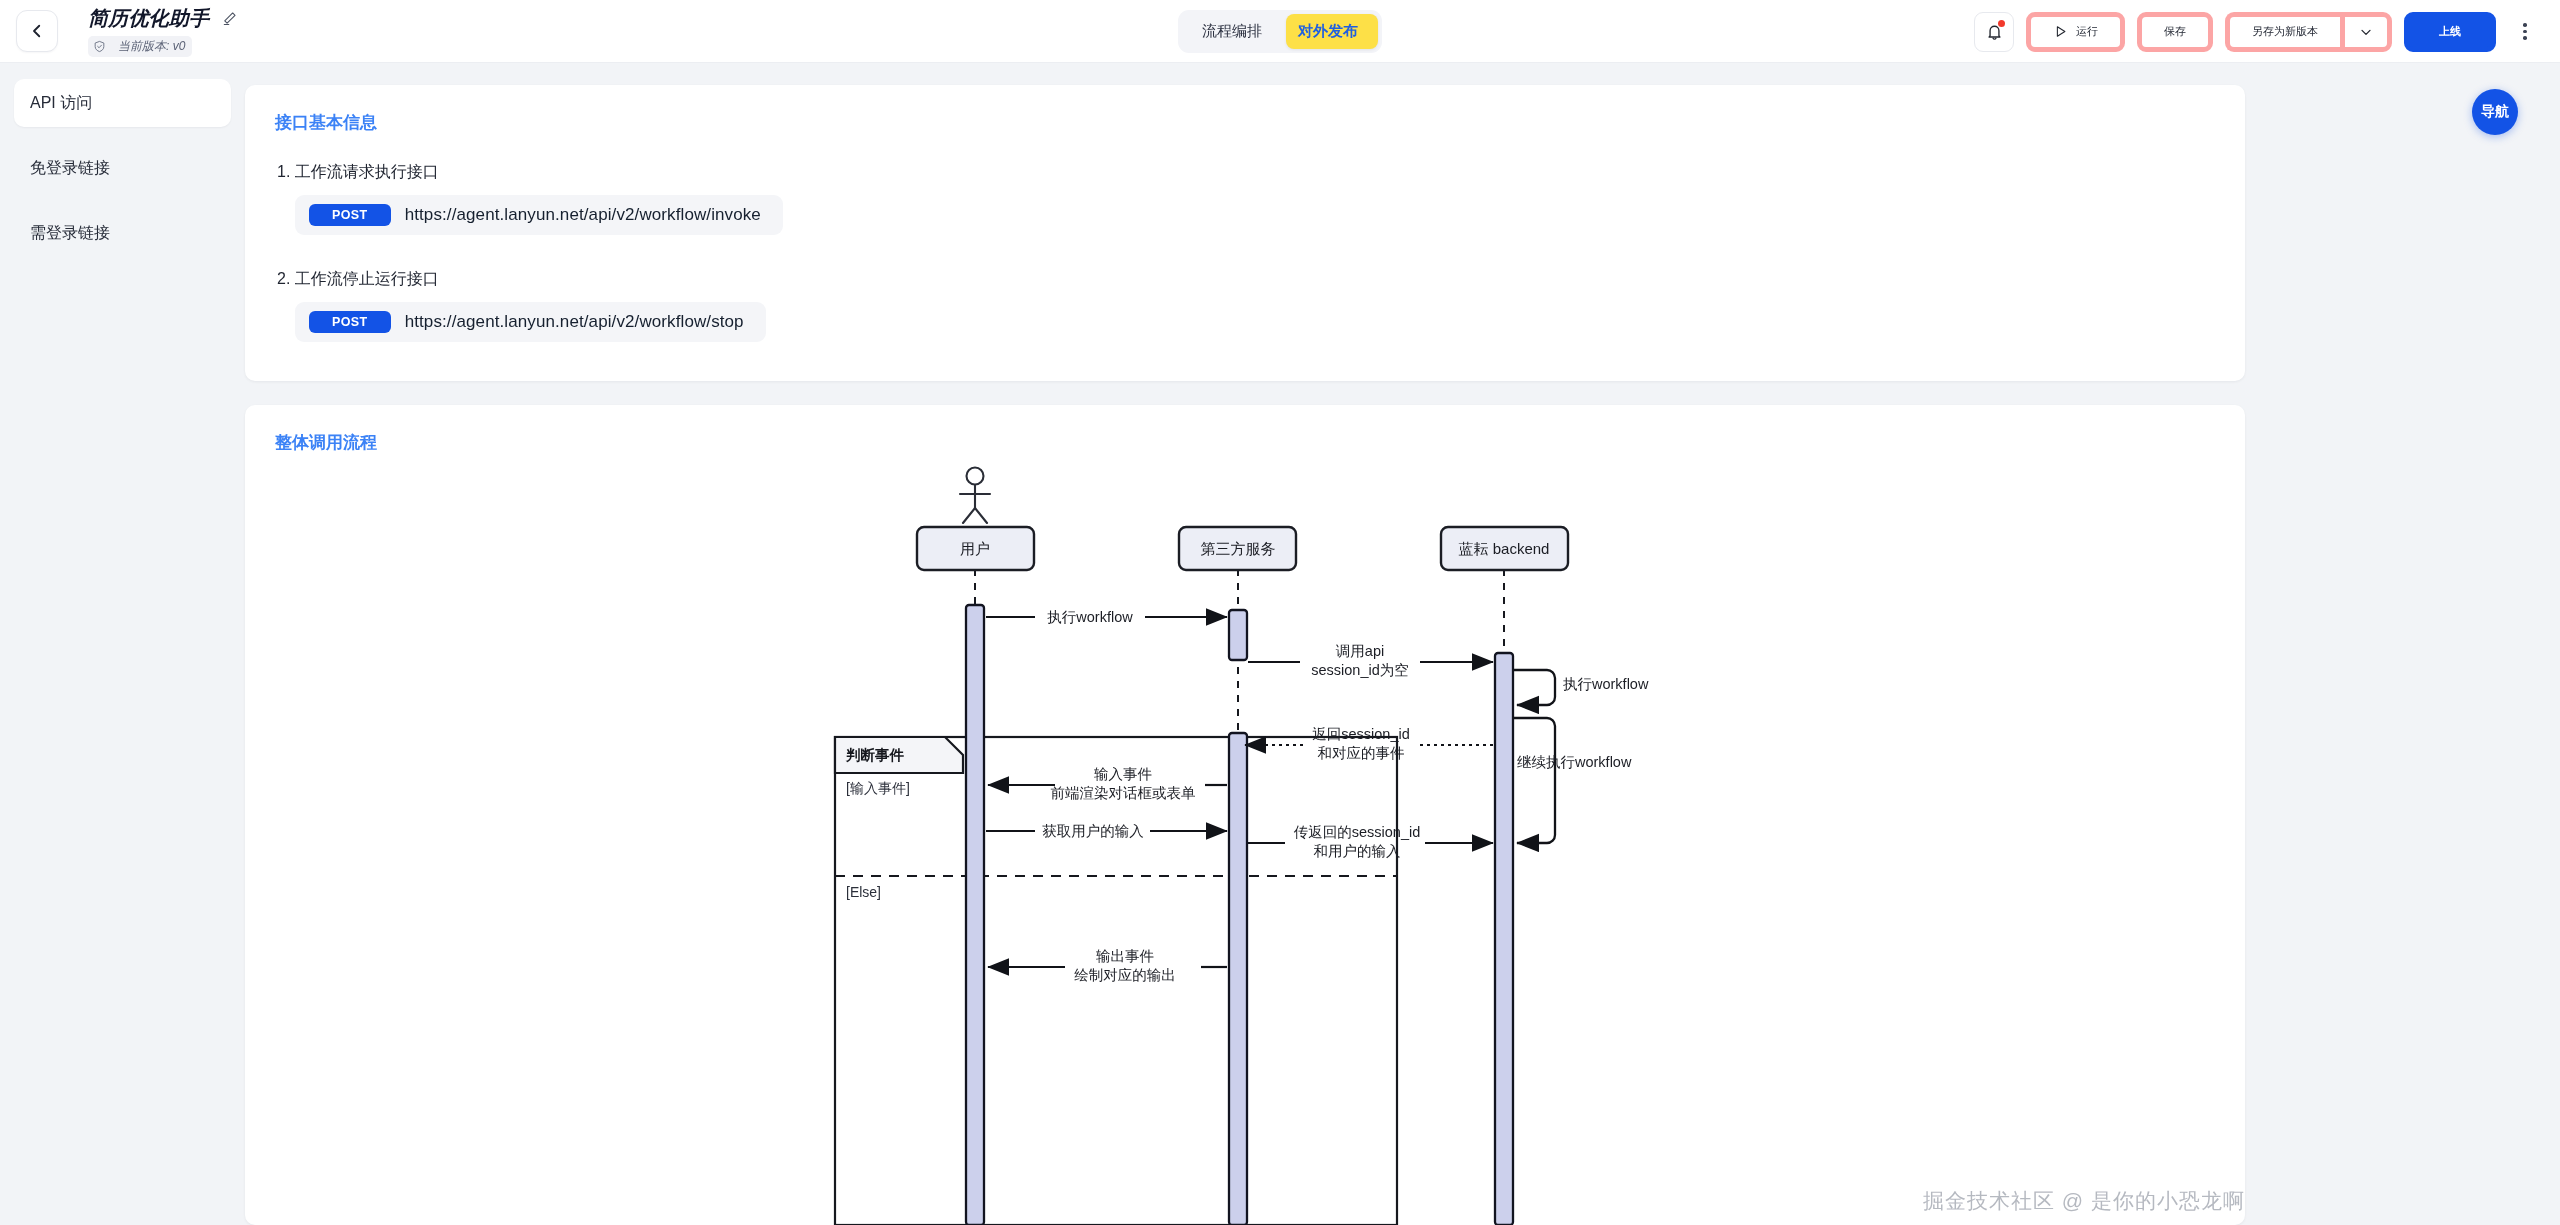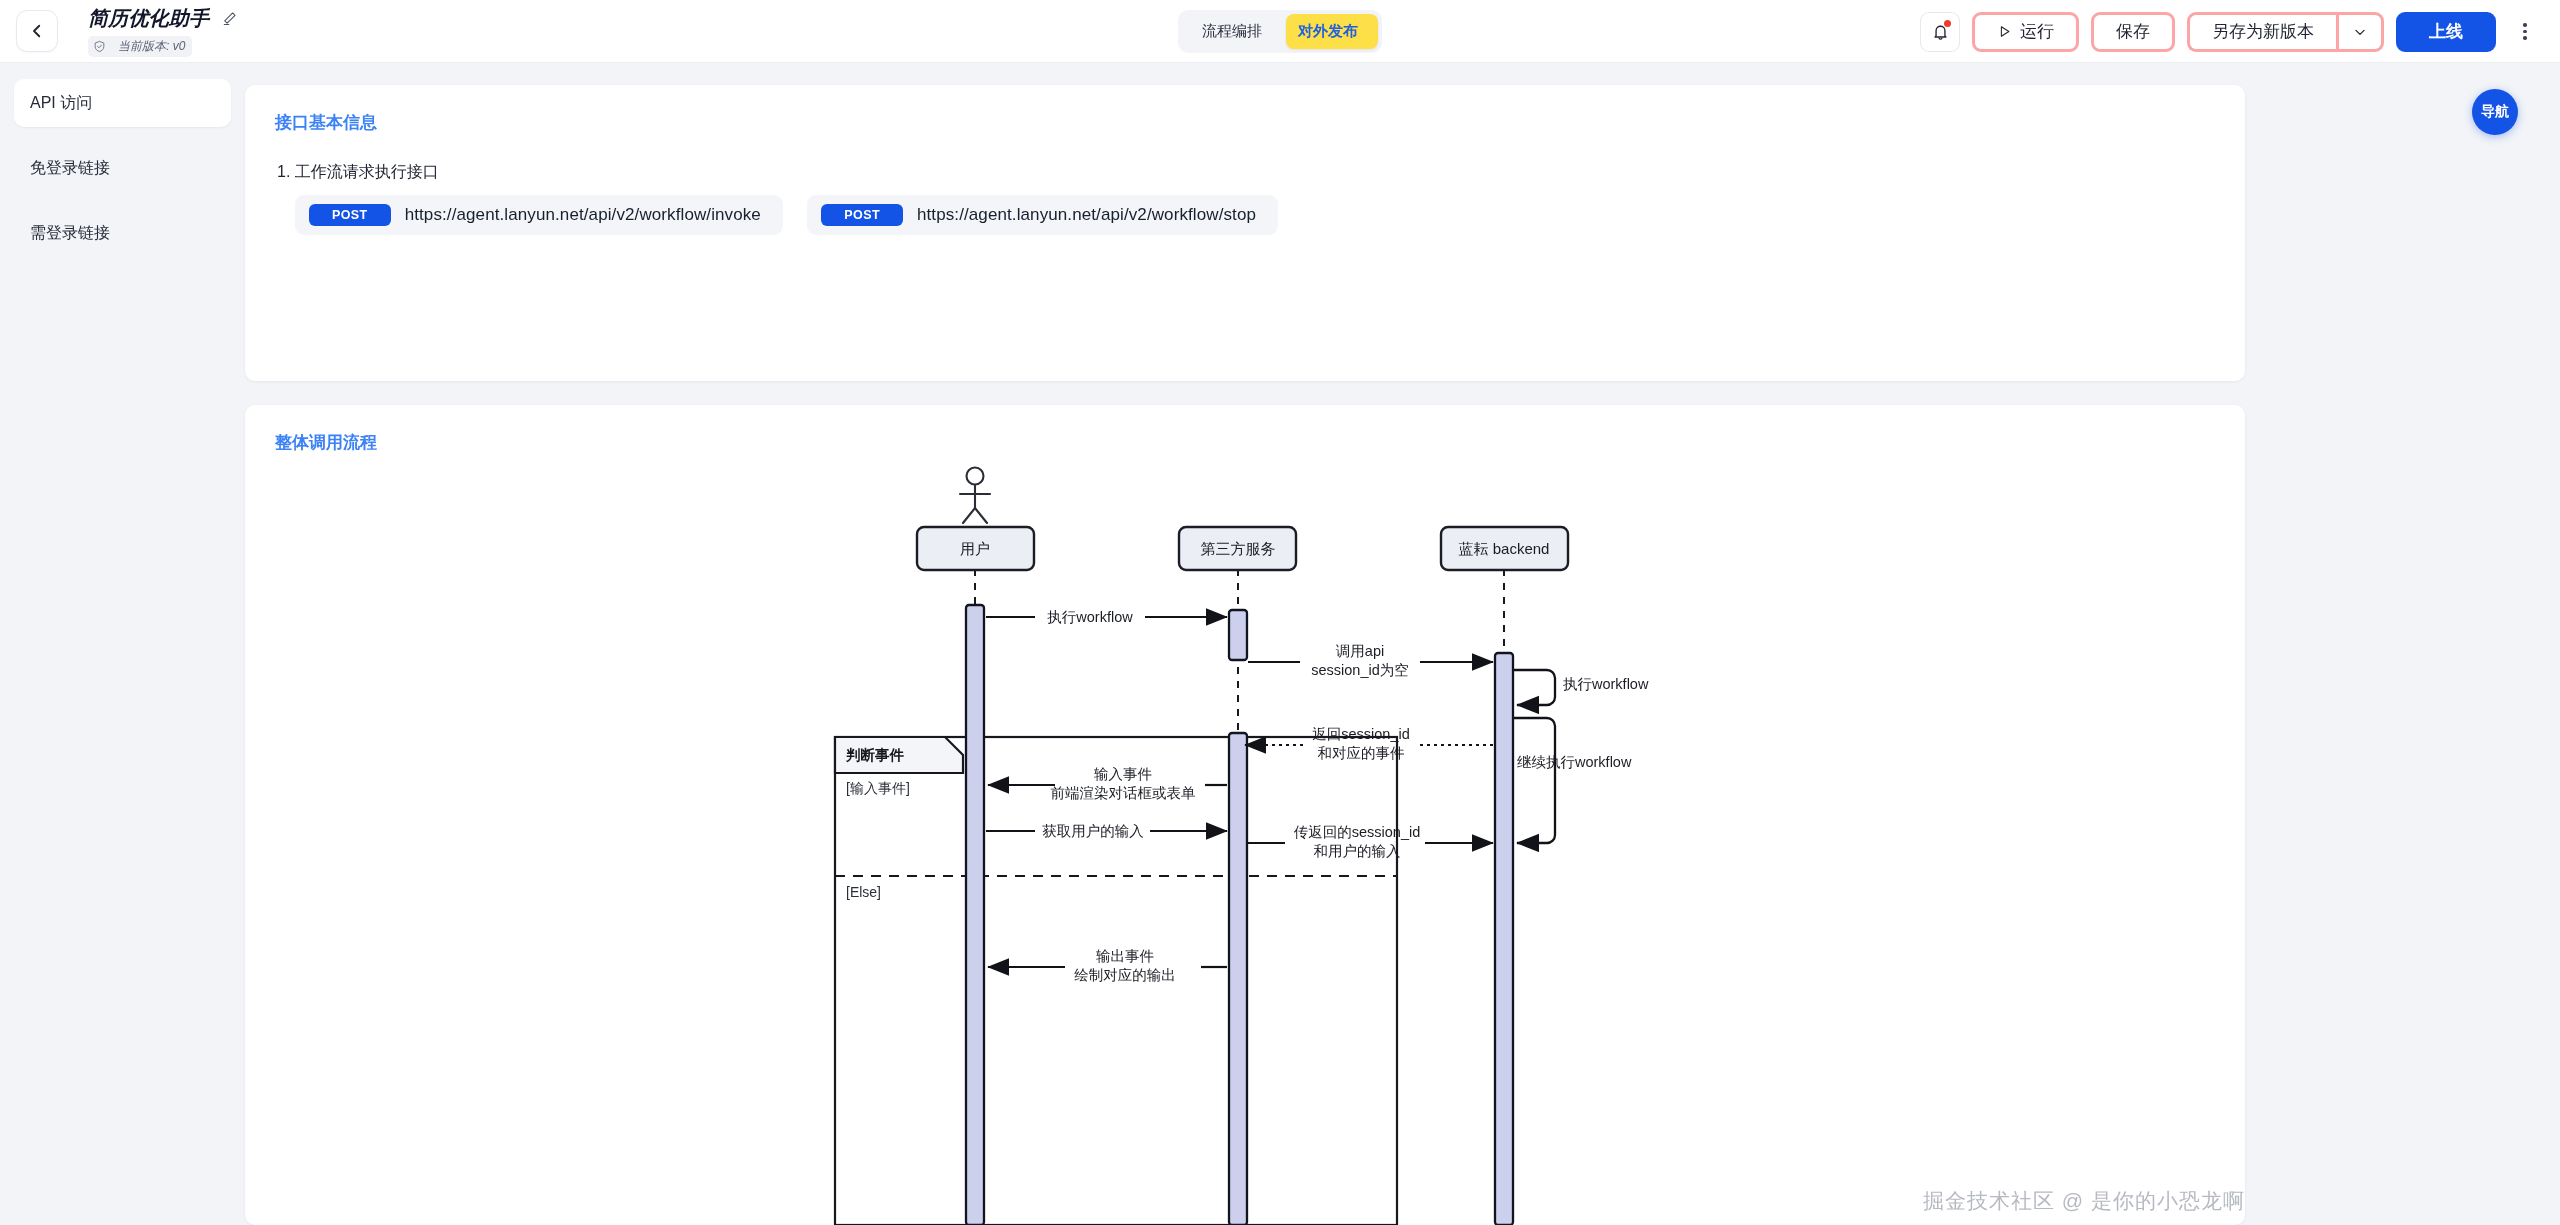--- a/index.html
+++ b/index.html
@@ -61,23 +61,23 @@
     border: 1px solid #e7e9ee; border-radius: 9px;
     display: flex; align-items: center; justify-content: center;
     position: relative; cursor: pointer;
   }
   .dot-badge {
     position: absolute; top: 7px; right: 8px;
     width: 7px; height: 7px; border-radius: 50%; background: #f2392c;
   }
   .btn {
     height: 40px; padding: 0 22px; border-radius: 9px;
-    background: #fff; border: 3px solid #fca5a5;
+    background: #fff; border: 5px solid #fca5a5;
     display: flex; align-items: center; justify-content: center; gap: 8px;
-    font-size: 17px; color: #1f2430; cursor: pointer; white-space: nowrap;
+    font-size: 11px; color: #1f2430; cursor: pointer; white-space: nowrap;
   }
   .btn.primary { background: #1353e6; border-color: #1353e6; color: #fff; font-weight: 600; padding: 0 30px; }
   .split { display: flex; }
   .split .btn:first-child { border-top-right-radius: 0; border-bottom-right-radius: 0; border-right: none; }
   .split .btn:last-child { border-top-left-radius: 0; border-bottom-left-radius: 0; padding: 0 13px; }
   .kebab { width: 34px; height: 40px; background: #fff; border-radius: 9px;
            display: flex; flex-direction: column; align-items: center; justify-content: center; gap: 3px; cursor: pointer; }
   .kebab i { width: 3.5px; height: 3.5px; border-radius: 50%; background: #3c4354; display: block; }
 
   
@@ -219,20 +219,24 @@
 
     <div class="api-item-title">
       <span>1.</span>
       <span>工作流请求执行接口</span>
     </div>
     <div class="url-box">
       <span class="method">POST</span>
       <span class="url">https://agent.lanyun.net/api/v2/workflow/invoke</span>
     </div>
 
+    <div class="api-item-title second">
+      <span>2.</span>
+      <span>工作流停止运行接口</span>
+    </div>
     <div class="url-box">
       <span class="method">POST</span>
       <span class="url">https://agent.lanyun.net/api/v2/workflow/stop</span>
     </div>
   </div>
 
   <div class="card" id="card-flow">
     <h2 class="sec-title">整体调用流程</h2>
 
     <div class="diagram-wrap">

